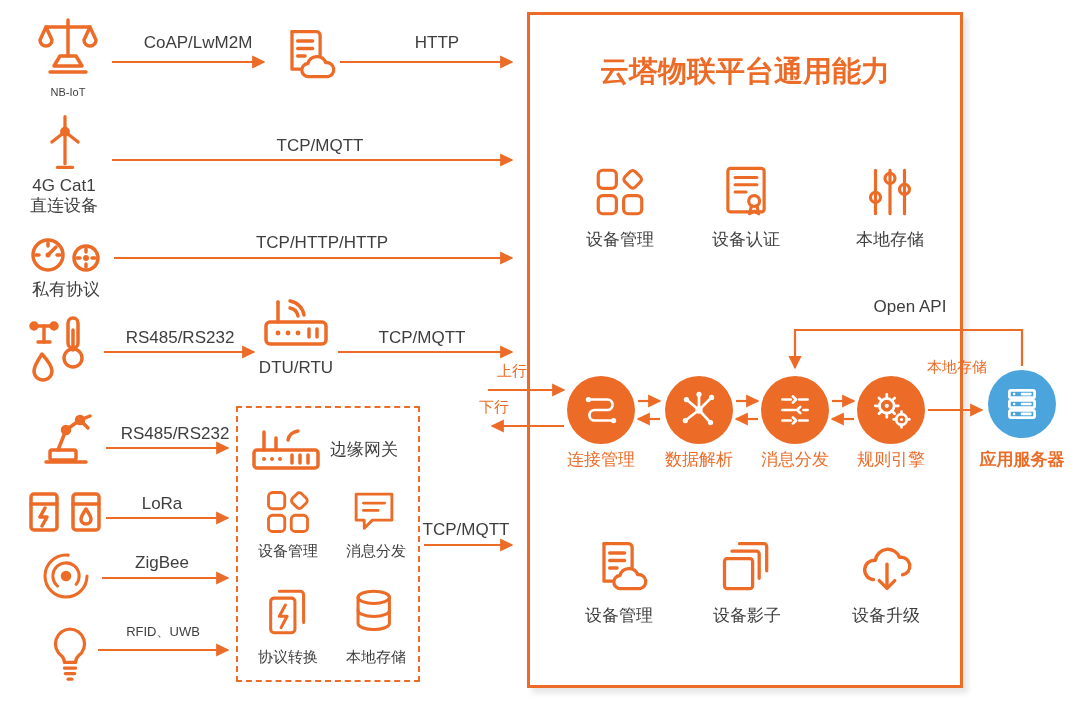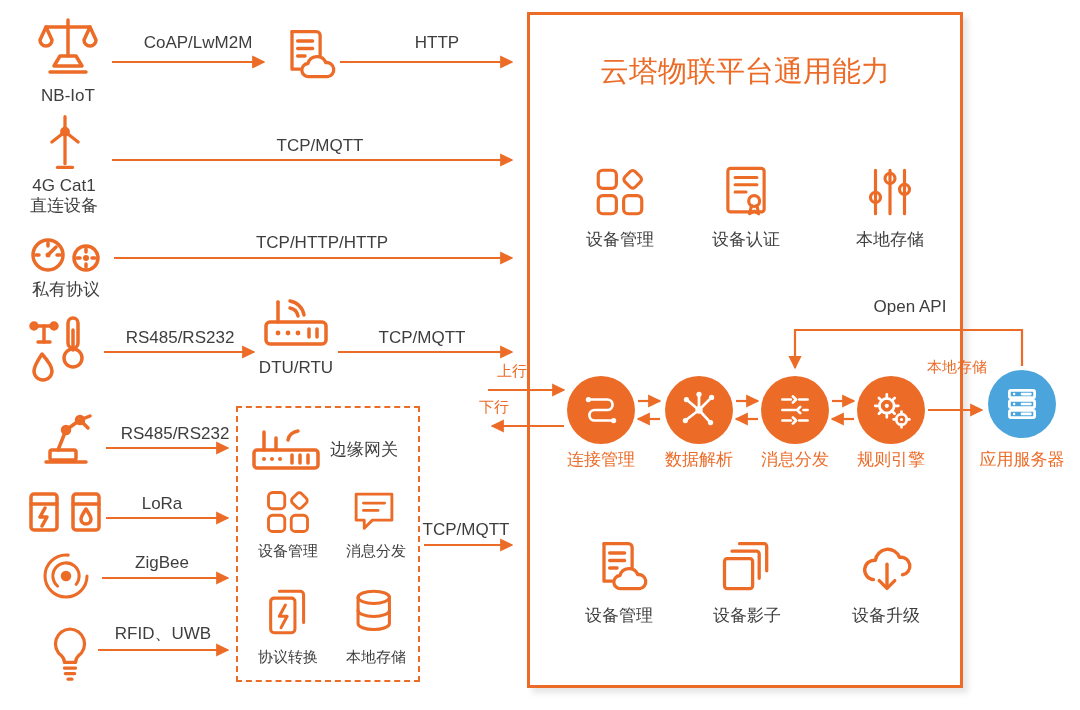--- a/index.html
+++ b/index.html
@@ -3,21 +3,21 @@
 <meta charset="utf-8">
 <style>
   :root{ --o:#EC6B27; --blue:#4BA4DB; --txt:#3E3E3E; }
   *{margin:0;padding:0;box-sizing:border-box}
   body{font-family:"Liberation Sans","DejaVu Sans",sans-serif;background:#fff}
   .stage{position:relative;width:1080px;height:710px;background:#fff;overflow:hidden}
   .abs{position:absolute}
   .lbl{position:absolute;font-size:16px;color:var(--txt);white-space:nowrap;line-height:1.2}
   .cx{transform:translateX(-50%)}
   .o{color:var(--o)}
-  .b{font-weight:normal}
+  .b{font-weight:bold}
   .ic{position:absolute}
   .ic svg{display:block;width:100%;height:100%}
   .ic path,.ic rect,.ic circle,.ic ellipse{fill:none;stroke:var(--o);stroke-width:3.5;stroke-linecap:round;stroke-linejoin:round}
   .ic .f{fill:var(--o);stroke:none}
   .wic path,.wic rect,.wic circle{fill:none;stroke:#fff;stroke-width:2.6;stroke-linecap:round;stroke-linejoin:round}
   .wic .wf{fill:#fff;stroke:none}
   .platform{position:absolute;left:527px;top:12px;width:436px;height:676px;border:3px solid var(--o);box-shadow:5px 5px 6px rgba(0,0,0,0.10)}
   .edgebox{position:absolute;left:236px;top:406px;width:184px;height:276px;border:2px dashed var(--o)}
   .pcircle{position:absolute;width:68px;height:68px;border-radius:50%;background:var(--o);display:flex;align-items:center;justify-content:center}
   .pcircle.blue{background:var(--blue)}
@@ -65,21 +65,21 @@
   <div class="ic" style="left:36px;top:14px;width:64px;height:66px">
     <svg viewBox="0 0 64 66">
       <path d="M32 6 V42"></path>
         <path d="M10 13 H54"></path>
       <path d="M10 13 L4 26 M10 13 L16 26 M4 26 A6 6 0 0 0 16 26"></path>
       <path d="M54 13 L48 26 M54 13 L60 26 M48 26 A6 6 0 0 0 60 26"></path>
       <path d="M24 42 H40 L46 52 H18 Z"></path>
         <path d="M14 58 H50"></path>
     </svg>
   </div>
-  <div class="lbl cx" style="left:68px;top:86px;font-size:17px">NB-IoT</div>
+  <div class="lbl cx" style="left:68px;top:86px;font-size:11px">NB-IoT</div>
   <div class="lbl cx" style="left:198px;top:33px;font-size:17px">CoAP/LwM2M</div>
 
   <div class="ic" style="left:277px;top:26px;width:60px;height:60px">
     <svg viewBox="0 0 64 64">
       <path d="M16 6 H42 A4 4 0 0 1 46 10 V32"></path>
       <path d="M16 6 V46 H24"></path>
       <path d="M22 16 H38 M22 24 H38 M22 32 H30"></path>
       <path d="M34 54 a7 7 0 0 1 -1 -14 a10 10 0 0 1 19 -1 a7 7 0 0 1 2 15 z"></path>
     </svg>
   </div>
@@ -179,21 +179,21 @@
   <div class="lbl cx" style="left:162px;top:553px;font-size:17px">ZigBee</div>
 
   <div class="ic" style="left:44px;top:624px;width:52px;height:62px">
     <svg viewBox="0 0 56 64">
       <path d="M28 4 a16 16 0 0 1 9 29 c-2 2 -3 4 -3 7 h-12 c0 -3 -1 -5 -3 -7 a16 16 0 0 1 9 -29 z"></path>
       <path d="M22 46 H34"></path>
         <path d="M23 52 H33"></path>
         <path d="M26 58 H30"></path>
     </svg>
   </div>
-  <div class="lbl cx" style="left:163px;top:624px;font-size:17px">RFID、UWB</div>
+  <div class="lbl cx" style="left:163px;top:624px;font-size:13px">RFID、UWB</div>
 
   <div class="ic" style="left:250px;top:424px;width:72px;height:48px">
     <svg viewBox="0 0 72 48">
       <path d="M14 8 V26 M26 14 V26"></path>
         <path d="M38 16 a12 10 0 0 1 10 -9"></path>
       <rect x="4" y="26" width="64" height="18" rx="3"></rect>
       <circle cx="14" cy="35" r="2" class="f"></circle>
         <circle cx="22" cy="35" r="2" class="f"></circle>
         <circle cx="30" cy="35" r="2" class="f"></circle>
       <path d="M42 31 v8 M50 31 v8 M58 31 v8"></path>

